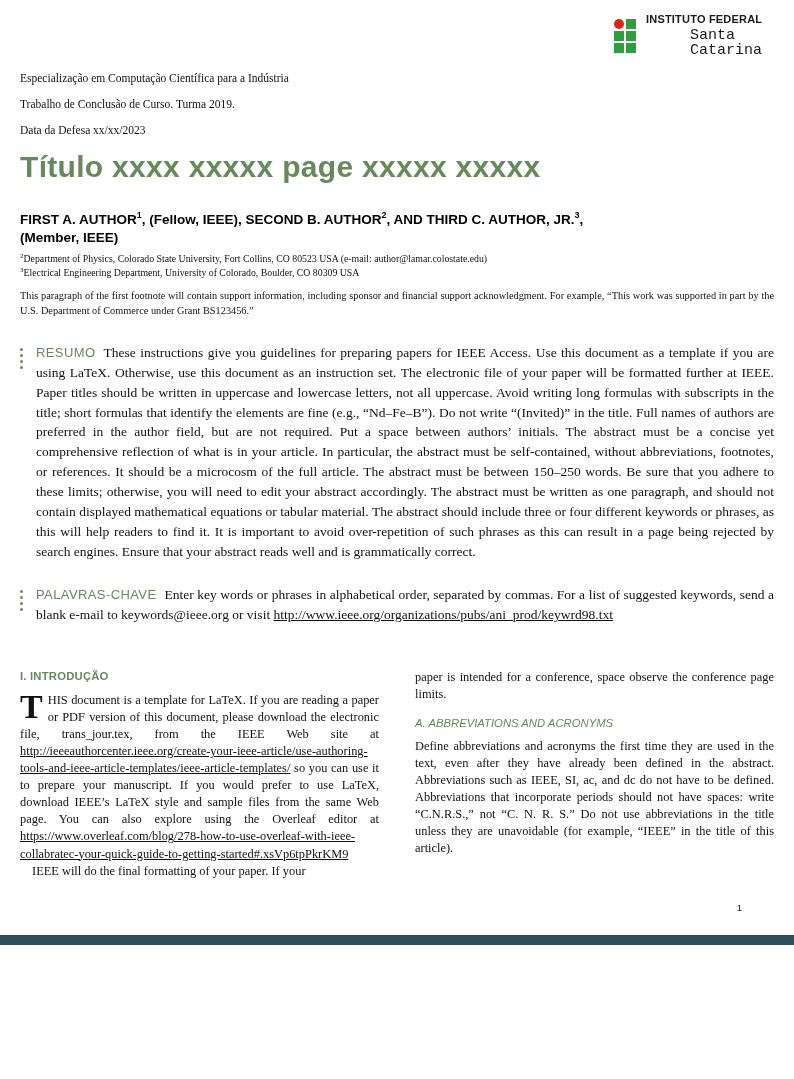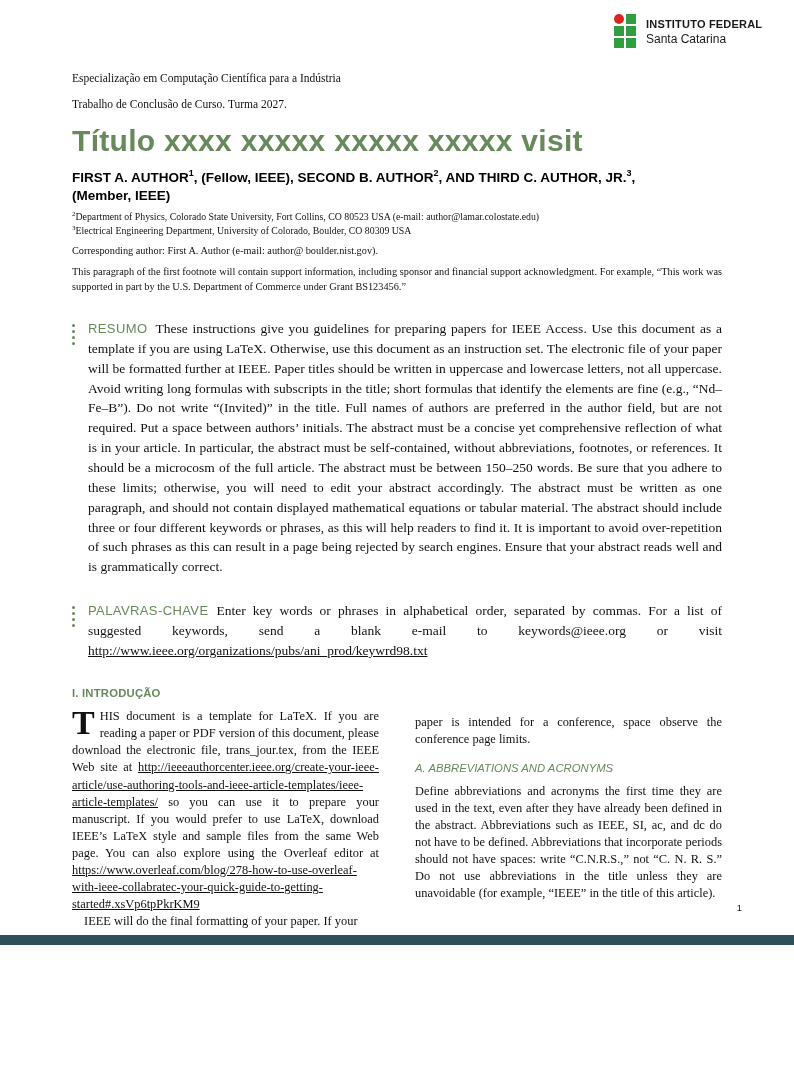--- a/index.html
+++ b/index.html
@@ -1,56 +1,56 @@
 <!DOCTYPE html>
 <html><head>
 <meta charset="utf-8">
 <style>
   * { margin:0; padding:0; box-sizing:border-box; }
   html,body { background:#ffffff; }
   body { font-family:"Liberation Serif", serif; color:#111111; }
   .page { position:relative; width:794px; height:945px; background:#ffffff; overflow:hidden; margin:0 auto; }
-  .content { padding:0 72px; }
+  .content { padding:0 20px; }
 
   
   .logo { position:absolute; top:14px; left:614px; display:flex; align-items:center; gap:8px; }
   .logo-icon { position:relative; width:24px; height:35px; flex:0 0 auto; }
   .logo-icon .sq { position:absolute; width:10px; height:10px; background:#2f9e41; }
   .logo-icon .dot { position:absolute; width:10px; height:10px; border-radius:50%; background:#d9261c; }
   .logo-text { line-height:1; }
   .logo-title { font-family:"Liberation Sans", sans-serif; font-weight:bold; font-size:11px; color:#1a1a1a; letter-spacing:0.2px; }
-  .logo-subtitle { font-family:Liberation Sans, sans-serif; font-size:12px; color:#1a1a1a; margin-top:3px; }
+  .logo-subtitle { font-family:Liberation Mono, monospace; font-size:15px; color:#1a1a1a; margin-top:3px;margin-left:44px; }
 
   
   .header-block { padding-top:72px; font-size:11.5px; }
   .header-block p { margin-bottom:14px; }
 
   .doc-title { margin-top:14px; font-family:"Liberation Sans", sans-serif; font-weight:bold; font-size:30px; line-height:1.1; color:#67895c; letter-spacing:0.3px; }
 
-  .authors { margin-top:10px; font-family:"Liberation Sans", sans-serif; font-weight:bold; font-size:13.5px; line-height:1.4; color:#000; }
+  .authors { margin-top:26px; font-family:"Liberation Sans", sans-serif; font-weight:bold; font-size:13.5px; line-height:1.4; color:#000; }
   .authors sup { font-size:9px; }
 
   .affiliations { margin-top:4px; font-size:9.8px; line-height:1.4; }
   .affiliations sup { font-size:7px; }
 
   .corresponding { margin-top:7px; font-size:10.3px; }
   .footnote { margin-top:9px; font-size:10.3px; line-height:1.45; text-align:justify; }
 
   
   .marked-block { position:relative; padding-left:16px; }
   .abstract-block { margin-top:24px; }
   .keywords-block { margin-top:24px; }
   .marker { position:absolute; left:0; top:5px; width:4px; }
   .marker i { display:block; width:3px; height:3px; border-radius:50%; background:#67895c; margin-bottom:3px; }
   .block-label { font-family:"Liberation Sans", sans-serif; font-weight:normal; color:#67895c; font-size:13px; letter-spacing:0.4px; padding-right:8px; }
   .block-text { font-size:13.5px; line-height:1.47; text-align:justify; }
   .link { text-decoration:underline; color:inherit; overflow-wrap:anywhere; cursor:pointer; }
 
   
-  .columns { display:flex; gap:36px; margin-top:25px;align-items:center; }
+  .columns { display:flex; gap:36px; margin-top:44px; }
   .col { flex:1 1 0; font-size:12.4px; line-height:1.38; text-align:justify; }
   .col p { margin:0; }
   .col p.indent { text-indent:12px; }
   .sec-heading { font-family:"Liberation Sans", sans-serif; font-weight:bold; font-size:11.3px; color:#67895c; margin-bottom:7px; letter-spacing:0.2px; }
   .sub-heading { font-family:"Liberation Sans", sans-serif; font-weight:normal; font-style:italic; font-size:11.3px; color:#67895c; margin:13px 0 6px; }
   .dropcap { float:left; font-size:34px; line-height:28px; font-weight:bold; padding:1px 5px 0 0; }
 
   .page-number { position:absolute; right:52px; bottom:32px; font-family:"Liberation Sans", sans-serif; font-size:9.5px; color:#222; }
   .bottom-bar { position:absolute; left:0; right:0; bottom:0; height:10px; background:#2f4f5a; }
 </style>
@@ -71,33 +71,33 @@
     <div class="logo-text">
       <div class="logo-title">INSTITUTO FEDERAL</div>
       <div class="logo-subtitle">Santa Catarina</div>
     </div>
   </div>
 
   <div class="content">
 
     <div class="header-block">
       <p>Especialização em Computação Científica para a Indústria</p>
-      <p>Trabalho de Conclusão de Curso. Turma 2027.</p>
+      <p>Trabalho de Conclusão de Curso. Turma 2019.</p>
+      <p>Data da Defesa xx/xx/2023</p>
     </div>
 
-    <h1 class="doc-title">Título xxxx xxxxx xxxxx xxxxx visit</h1>
+    <h1 class="doc-title">Título xxxx xxxxx page xxxxx xxxxx</h1>
 
     <div class="authors"><span>FIRST A. AUTHOR</span><sup>1</sup><span>, (Fellow, IEEE), SECOND B. AUTHOR</span><sup>2</sup><span>, AND THIRD C. AUTHOR, JR.</span><sup>3</sup><span>,</span><br><span>(Member, IEEE)</span></div>
 
     <div class="affiliations">
       <p><sup>2</sup><span>Department of Physics, Colorado State University, Fort Collins, CO 80523 USA (e-mail: author@lamar.colostate.edu)</span></p>
       <p><sup>3</sup><span>Electrical Engineering Department, University of Colorado, Boulder, CO 80309 USA</span></p>
     </div>
 
-    <p class="corresponding">Corresponding author: First A. Author (e-mail: author@ boulder.nist.gov).</p>
 
     <p class="footnote">This paragraph of the first footnote will contain support information, including sponsor and financial support acknowledgment. For example, “This work was supported in part by the U.S. Department of Commerce under Grant BS123456.”</p>
 
     <div class="marked-block abstract-block">
       <div class="marker">
           <i></i>
           <i></i>
           <i></i>
           <i></i>
         </div>

